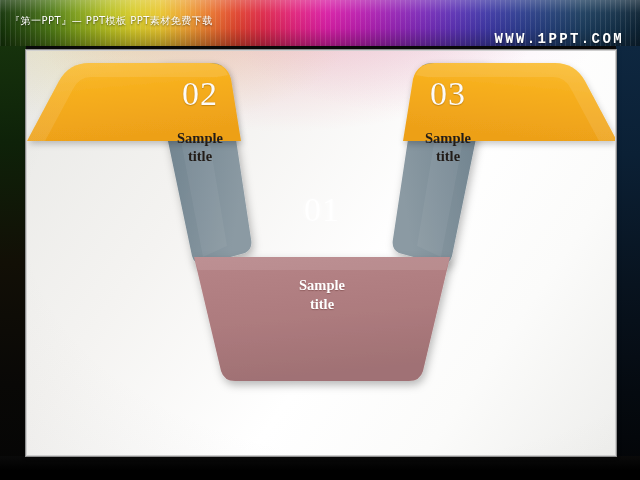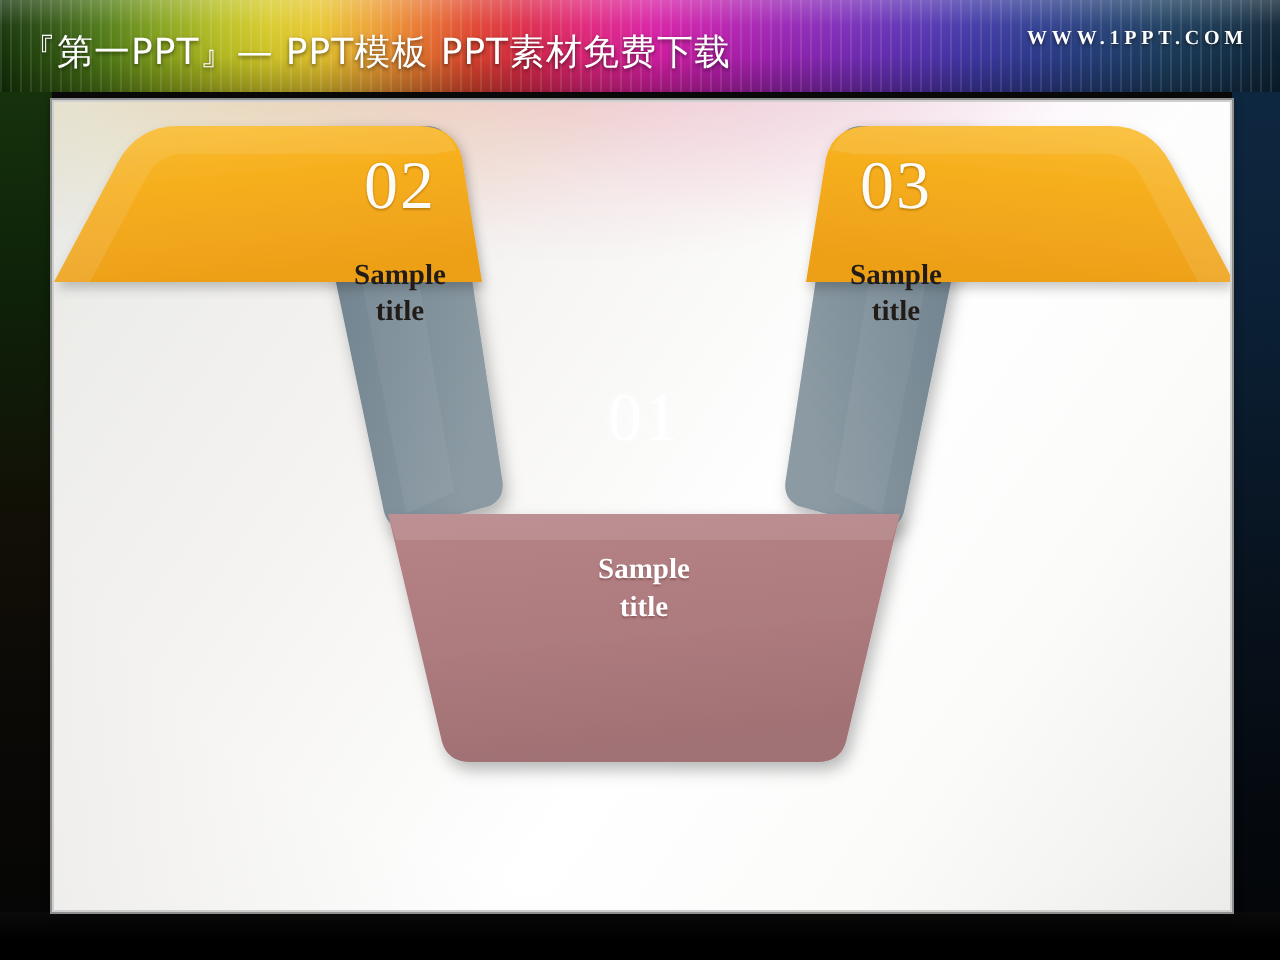--- a/index.html
+++ b/index.html
@@ -54,23 +54,23 @@
   .banner-text {
     position:absolute;
     top:14px;
     color:#ffffff;
     font-size:13px;
     letter-spacing:0.5px;
     white-space:nowrap;
     text-shadow:0 1px 2px rgba(0,0,0,0.55);
     z-index:3;
   }
-  #banner-left  { left:10px; font-family:"DejaVu Sans", sans-serif; font-size:18px; }
-  #banner-right { right:16px; letter-spacing:2.4px; font-size:10px; font-weight:bold;
-                  font-family:Liberation Serif, serif; }
+  #banner-left  { left:10px; font-family:"DejaVu Sans", sans-serif; font-size:10px; }
+  #banner-right { right:16px; letter-spacing:2.4px; font-size:14px; font-weight:bold;
+                  font-family:Liberation Mono, monospace;margin-top:17px; }
 
   
   #frame-left {
     position:absolute; left:0; top:46px; width:26px; height:434px;
     background:linear-gradient(180deg,#16320c 0%, #0e2209 22%, #120f06 50%, #090806 78%, #050505 100%);
   }
   #frame-right {
     position:absolute; right:0; top:46px; width:24px; height:434px;
     background:linear-gradient(180deg,#0e2740 0%, #0b2035 25%, #08131f 55%, #050a10 80%, #030406 100%);
   }

